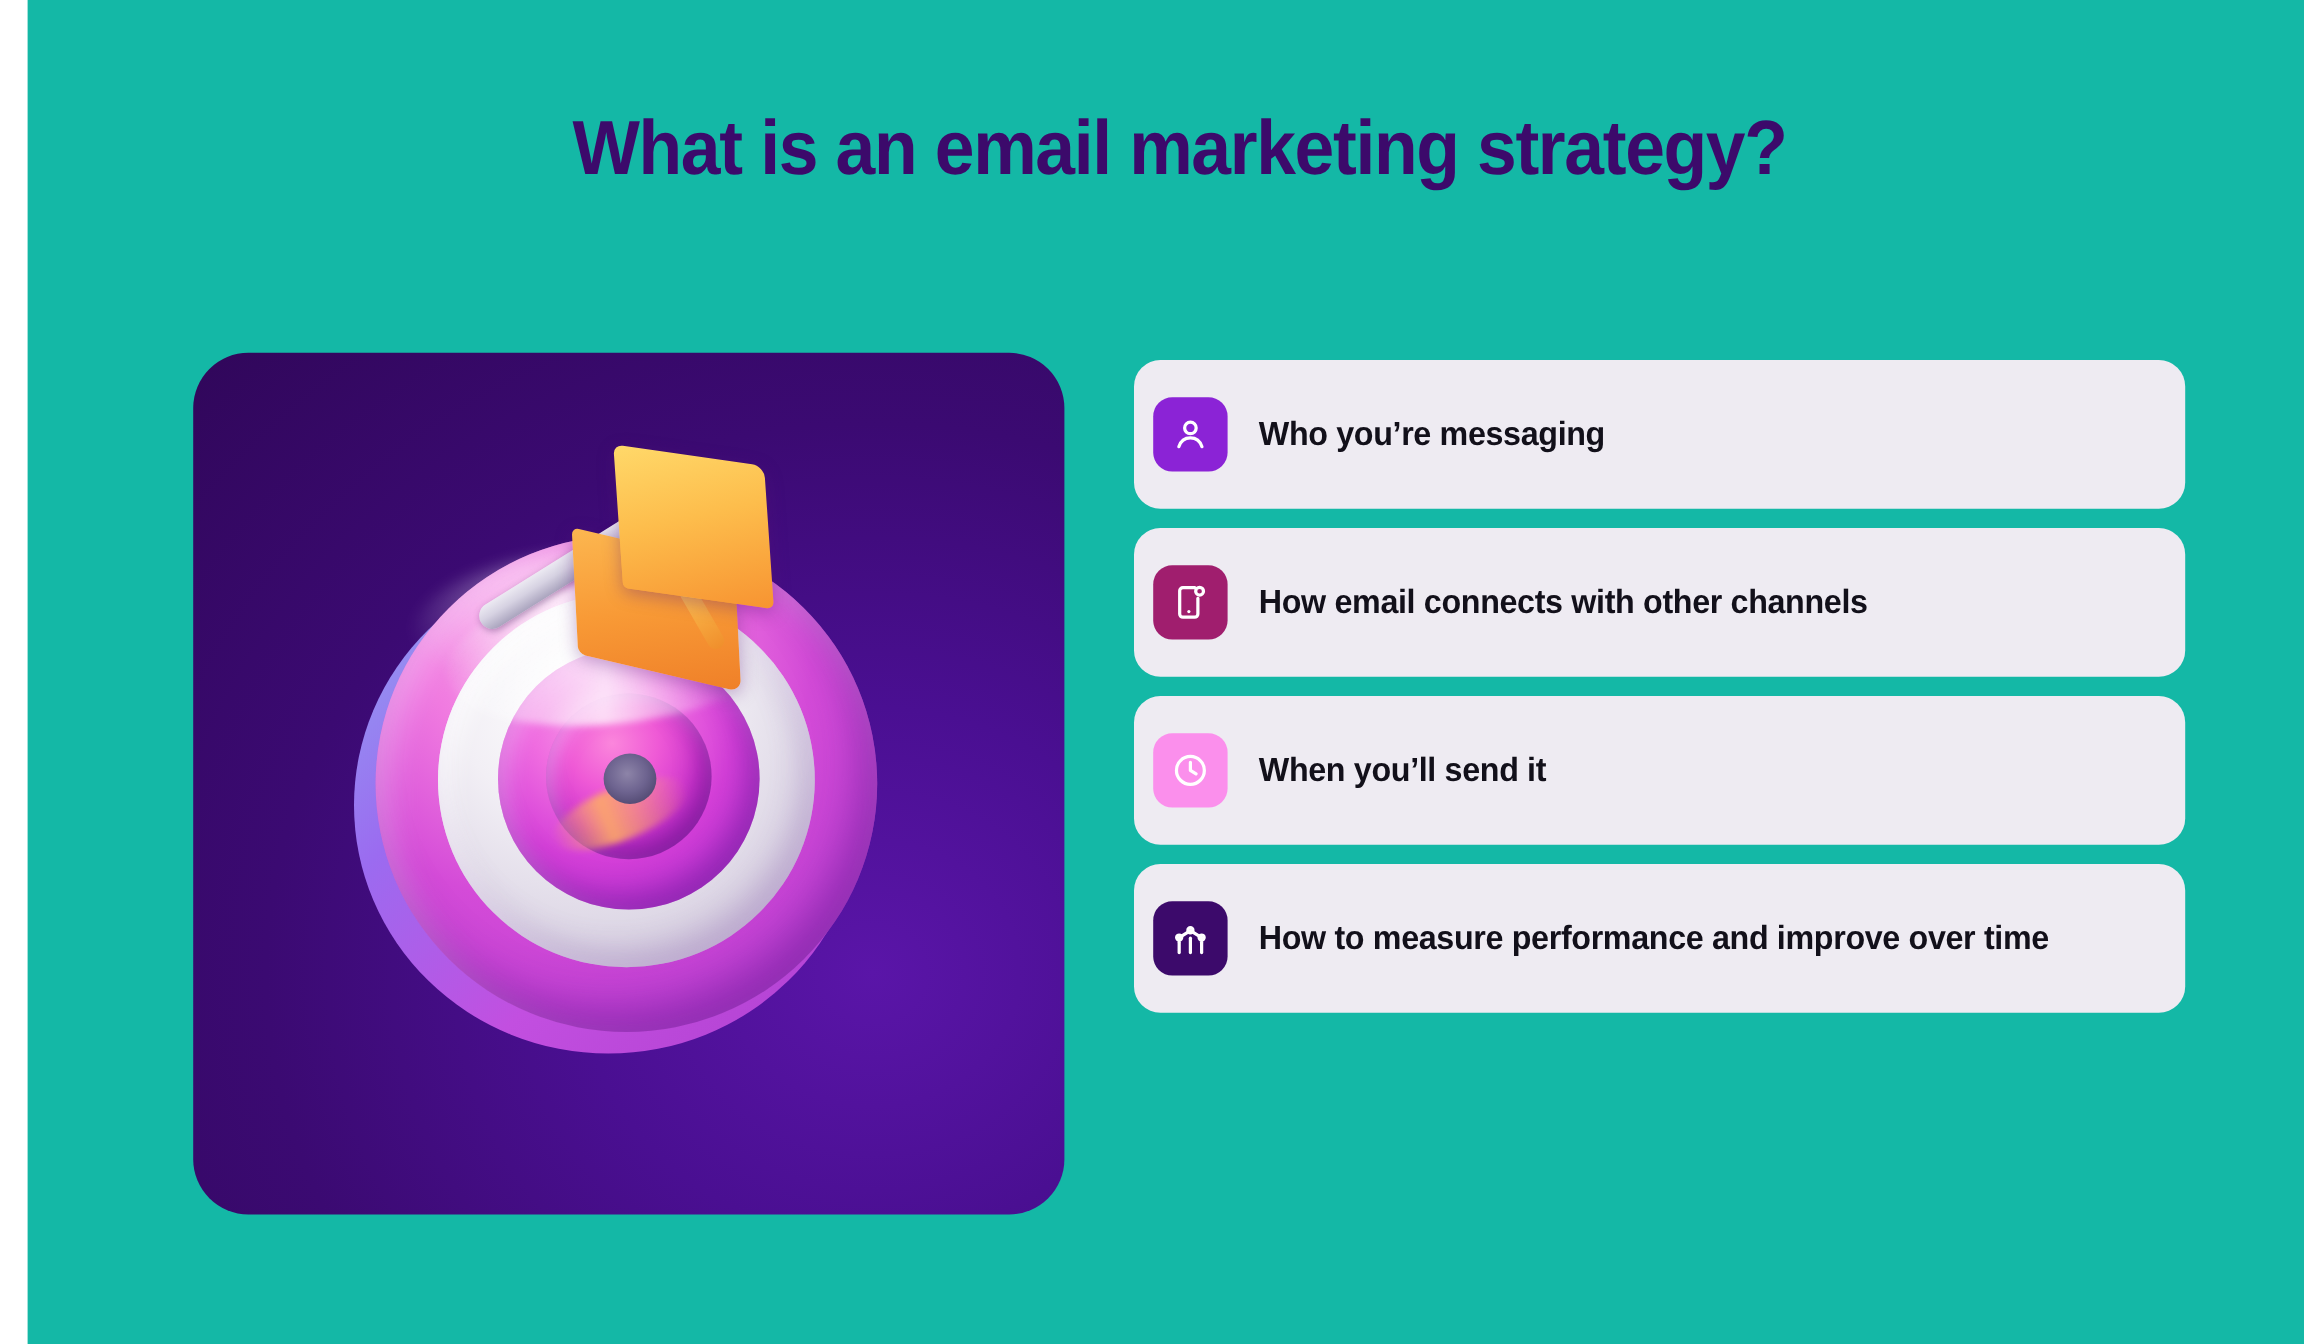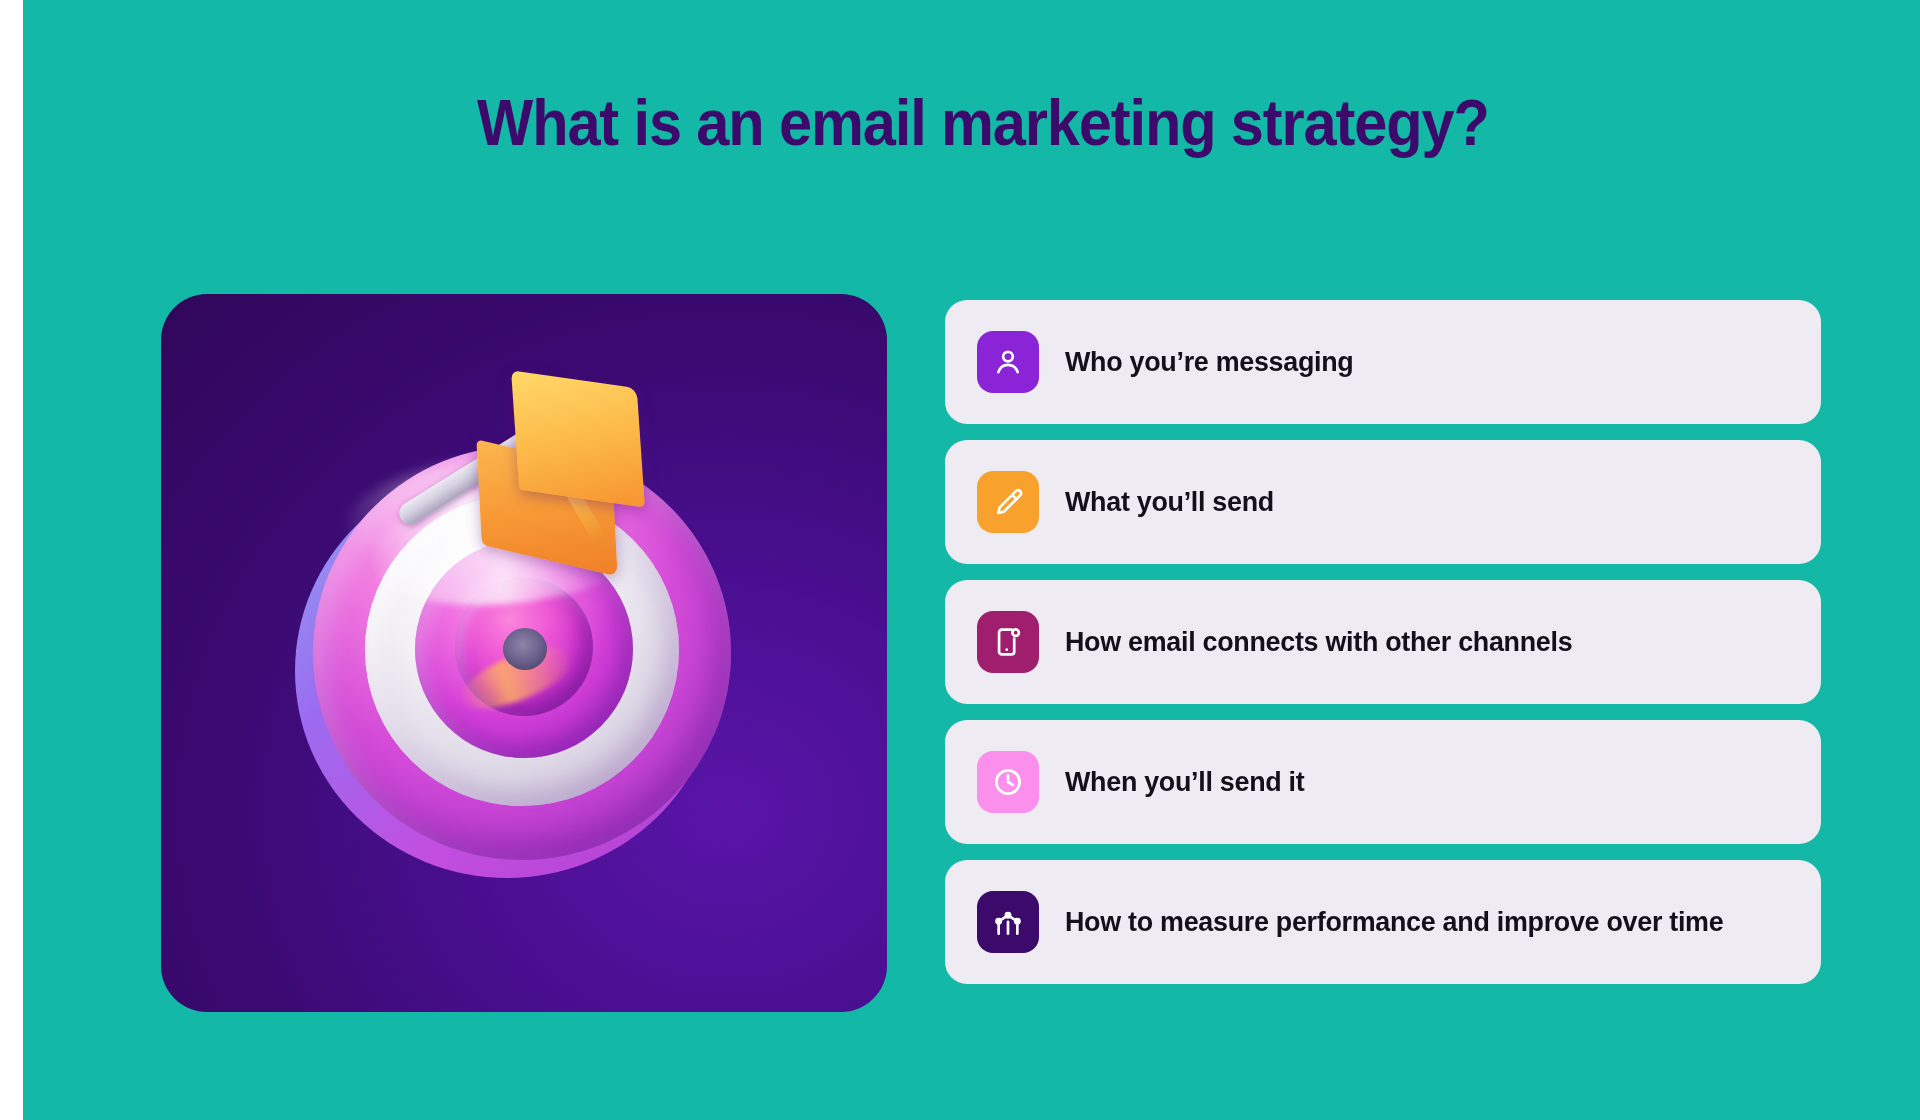--- a/index.html
+++ b/index.html
@@ -209,21 +209,21 @@
     flex-direction:column;
     gap:16px;
     padding-top:6px;
   }
   .row {
     display:flex;
     align-items:center;
     height:124px;
     background:#eeebf2;
     border-radius:22px;
-    padding-left:32px;
+    padding-left:16px;
   }
   .row-icon {
     flex:0 0 auto;
     width:62px; height:62px;
     border-radius:16px;
     display:flex;
     align-items:center;
     justify-content:center;
   }
   .row-icon svg { display:block; }
@@ -277,29 +277,20 @@
       <div class="row">
         <span class="row-icon" style="background:#8B23D6">
           <svg width="34" height="34" viewBox="0 0 24 24" fill="none" stroke="#ffffff" stroke-width="1.9" stroke-linecap="round" stroke-linejoin="round">
             <circle cx="12" cy="8.2" r="3.4"></circle>
             <path d="M5.2 19.2c1.1-3.4 3.8-5.2 6.8-5.2s5.7 1.8 6.8 5.2"></path>
           </svg>
         </span>
         <span class="row-label">Who you’re messaging</span>
       </div>
 
-      <div class="row">
-        <span class="row-icon" style="background:#F9A12D">
-          <svg width="34" height="34" viewBox="0 0 24 24" fill="none" stroke="#ffffff" stroke-width="1.9" stroke-linecap="round" stroke-linejoin="round">
-            <path d="M17.6 4.3a2.1 2.1 0 0 1 3 3L9.1 18.8l-4 1 1-4z"></path>
-            <path d="M14.9 7l3 3"></path>
-          </svg>
-        </span>
-        <span class="row-label">What you’ll send</span>
-      </div>
 
       <div class="row">
         <span class="row-icon" style="background:#A01E6E">
           <svg width="34" height="34" viewBox="0 0 24 24" fill="none" stroke="#ffffff" stroke-width="1.9" stroke-linecap="round" stroke-linejoin="round">
             <path d="M14.6 3.3H7.6a1.9 1.9 0 0 0-1.9 1.9v13.6a1.9 1.9 0 0 0 1.9 1.9h6.9a1.9 1.9 0 0 0 1.9-1.9V9.6"></path>
             <circle cx="17.4" cy="5.4" r="2.3"></circle>
             <circle cx="11.1" cy="17.4" r="0.95" fill="#ffffff" stroke="none"></circle>
           </svg>
         </span>
         <span class="row-label">How email connects with other channels</span>

